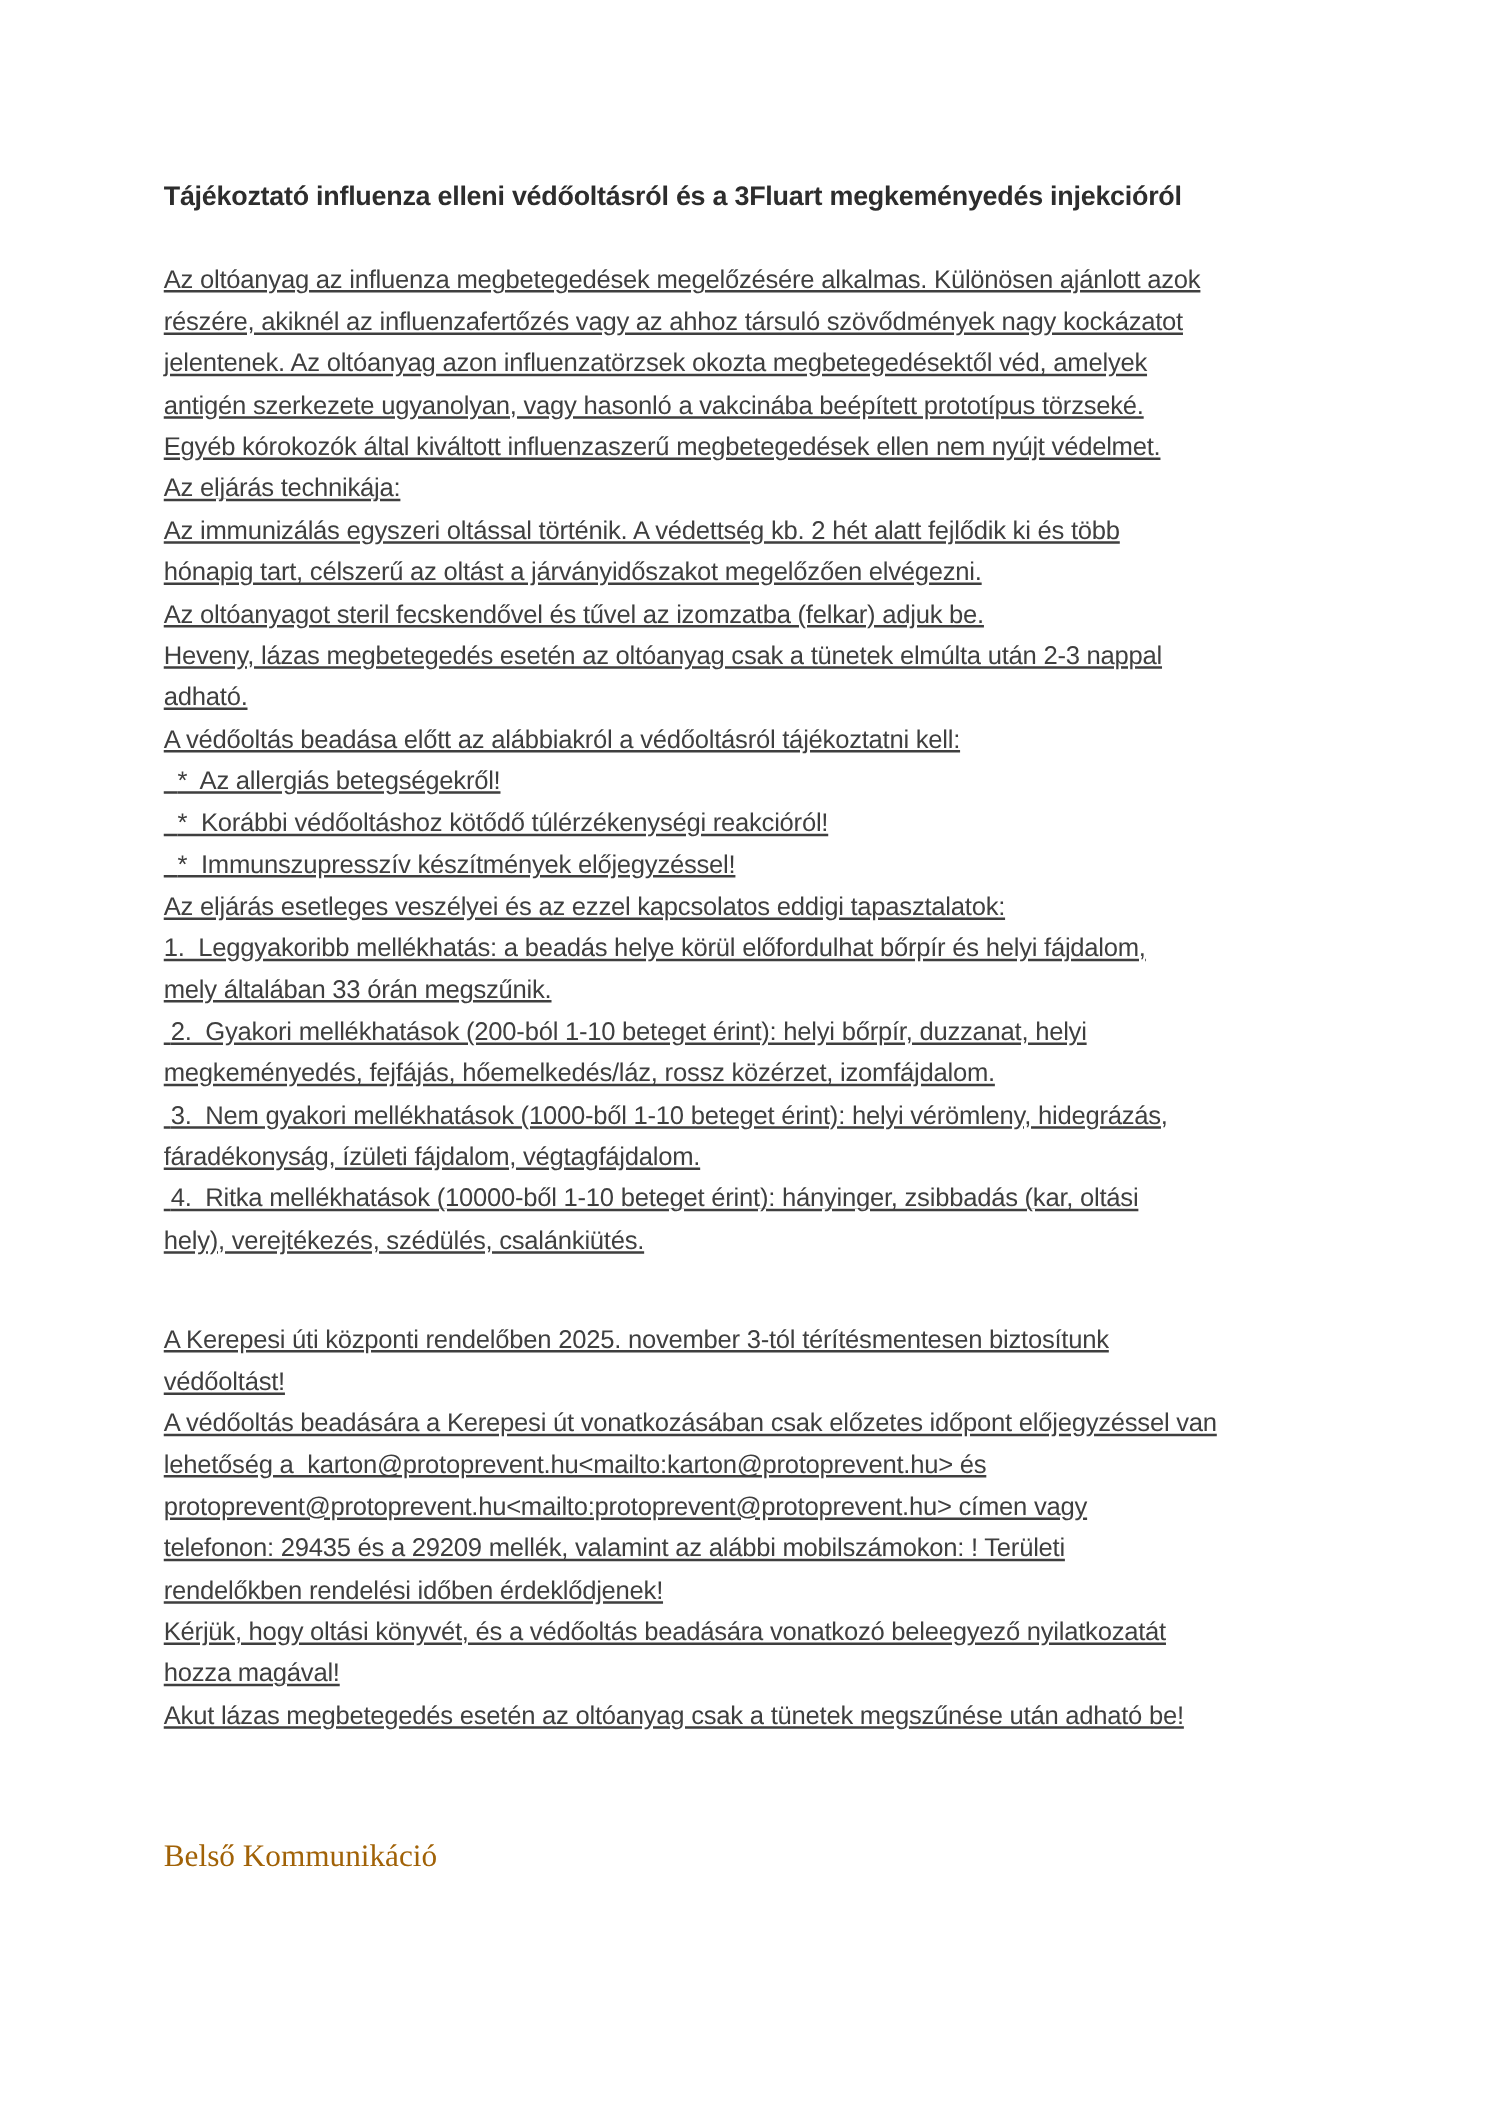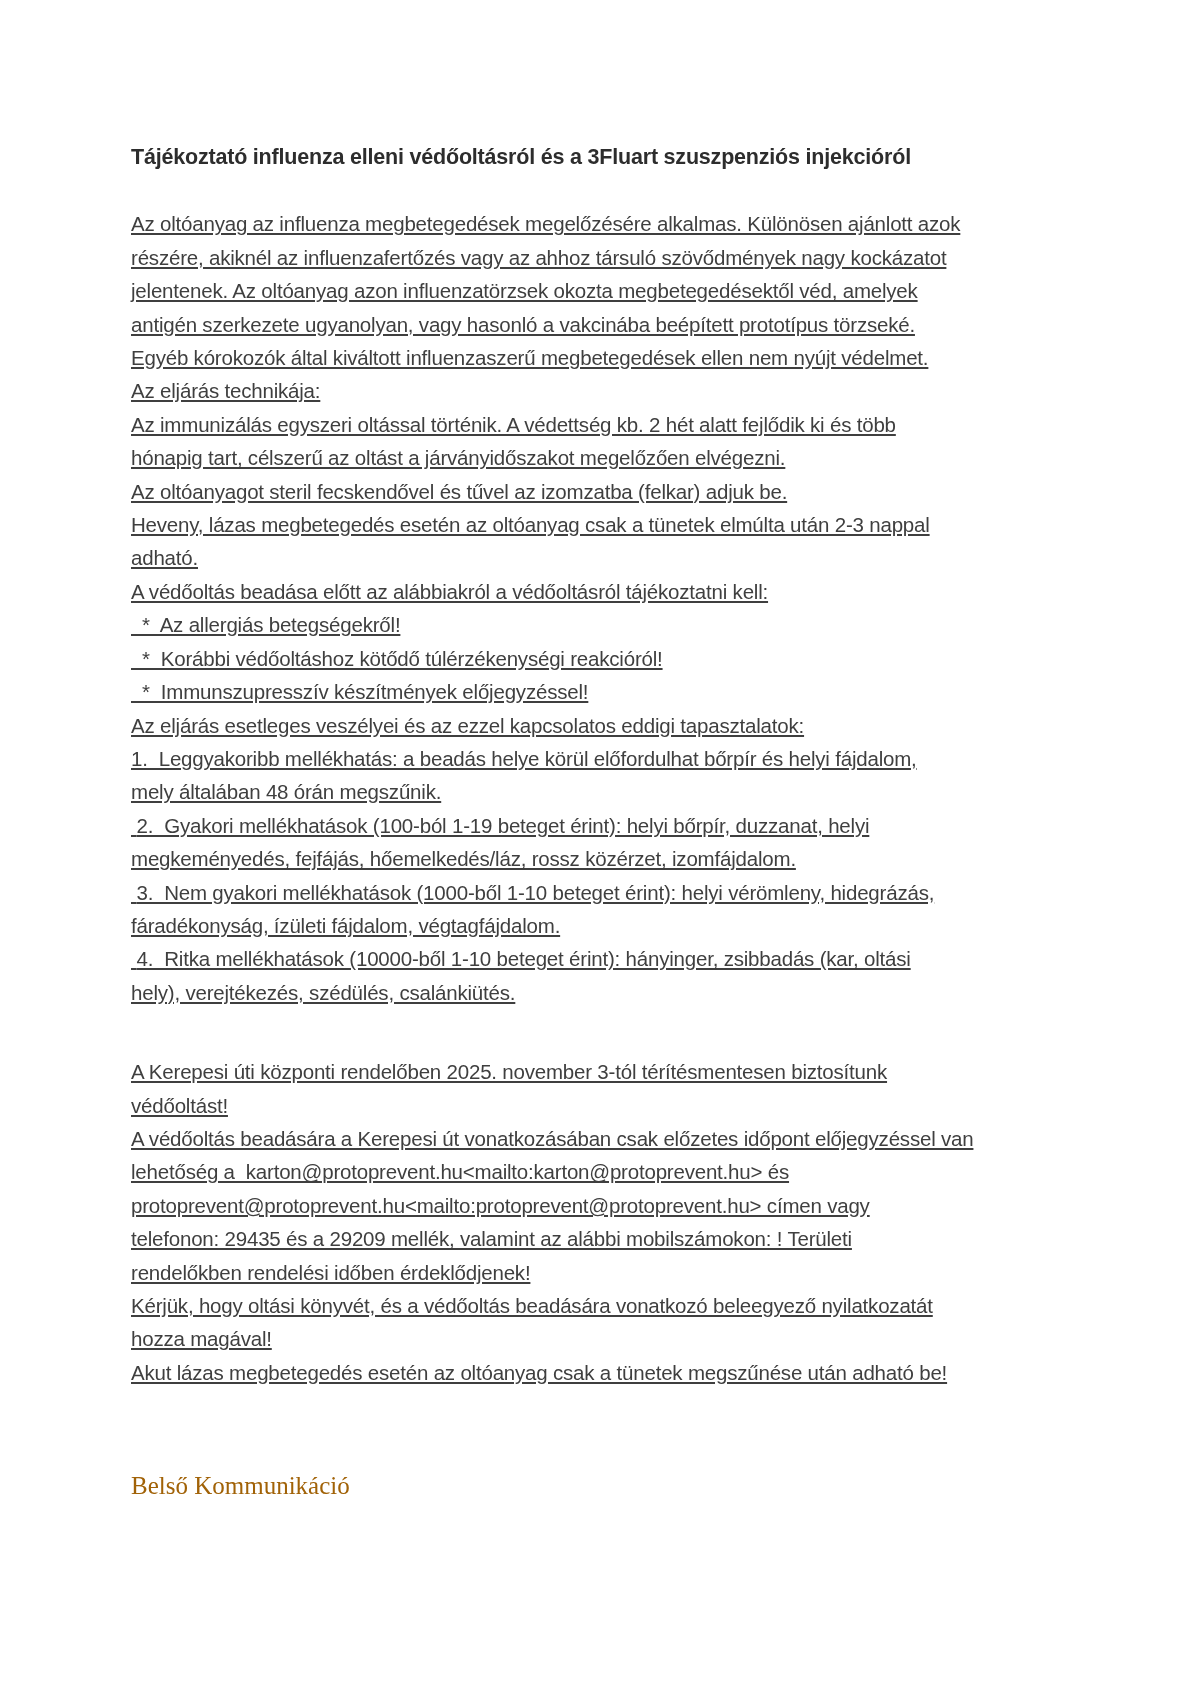--- a/index.html
+++ b/index.html
@@ -45,21 +45,21 @@
     margin: 80px 0 0 0;
     letter-spacing: 0;
     white-space: pre-wrap;
   }
 </style>
 </head>
 <body>
 
 <div class="page">
 
-  <h1 class="doc-title">Tájékoztató influenza elleni védőoltásról és a 3Fluart szuszpenziós injekcióról</h1>
+  <h1 class="doc-title">Tájékoztató influenza elleni védőoltásról és a 3Fluart megkeményedés injekcióról</h1>
 
   <p class="para">Az oltóanyag az influenza megbetegedések megelőzésére alkalmas. Különösen ajánlott azok
 részére, akiknél az influenzafertőzés vagy az ahhoz társuló szövődmények nagy kockázatot
 jelentenek. Az oltóanyag azon influenzatörzsek okozta megbetegedésektől véd, amelyek
 antigén szerkezete ugyanolyan, vagy hasonló a vakcinába beépített prototípus törzseké.</p>
 
   <p class="para">Egyéb kórokozók által kiváltott influenzaszerű megbetegedések ellen nem nyújt védelmet.</p>
 
   <p class="para">Az eljárás technikája:</p>
 
@@ -75,23 +75,23 @@
 
   <p class="para">  *  Az allergiás betegségekről!</p>
 
   <p class="para">  *  Korábbi védőoltáshoz kötődő túlérzékenységi reakcióról!</p>
 
   <p class="para">  *  Immunszupresszív készítmények előjegyzéssel!</p>
 
   <p class="para gap-after-large">Az eljárás esetleges veszélyei és az ezzel kapcsolatos eddigi tapasztalatok:</p>
 
   <p class="para">1.  Leggyakoribb mellékhatás: a beadás helye körül előfordulhat bőrpír és helyi fájdalom,
-mely általában 48 órán megszűnik.</p>
+mely általában 33 órán megszűnik.</p>
 
-  <p class="para"> 2.  Gyakori mellékhatások (100-ból 1-19 beteget érint): helyi bőrpír, duzzanat, helyi
+  <p class="para"> 2.  Gyakori mellékhatások (200-ból 1-10 beteget érint): helyi bőrpír, duzzanat, helyi
 megkeményedés, fejfájás, hőemelkedés/láz, rossz közérzet, izomfájdalom.</p>
 
   <p class="para"> 3.  Nem gyakori mellékhatások (1000-ből 1-10 beteget érint): helyi vérömleny, hidegrázás,
 fáradékonyság, ízületi fájdalom, végtagfájdalom.</p>
 
   <p class="para gap-after-one-line"> 4.  Ritka mellékhatások (10000-ből 1-10 beteget érint): hányinger, zsibbadás (kar, oltási
 hely), verejtékezés, szédülés, csalánkiütés.</p>
 
   <p class="para">A Kerepesi úti központi rendelőben 2025. november 3-tól térítésmentesen biztosítunk
 védőoltást!</p>

